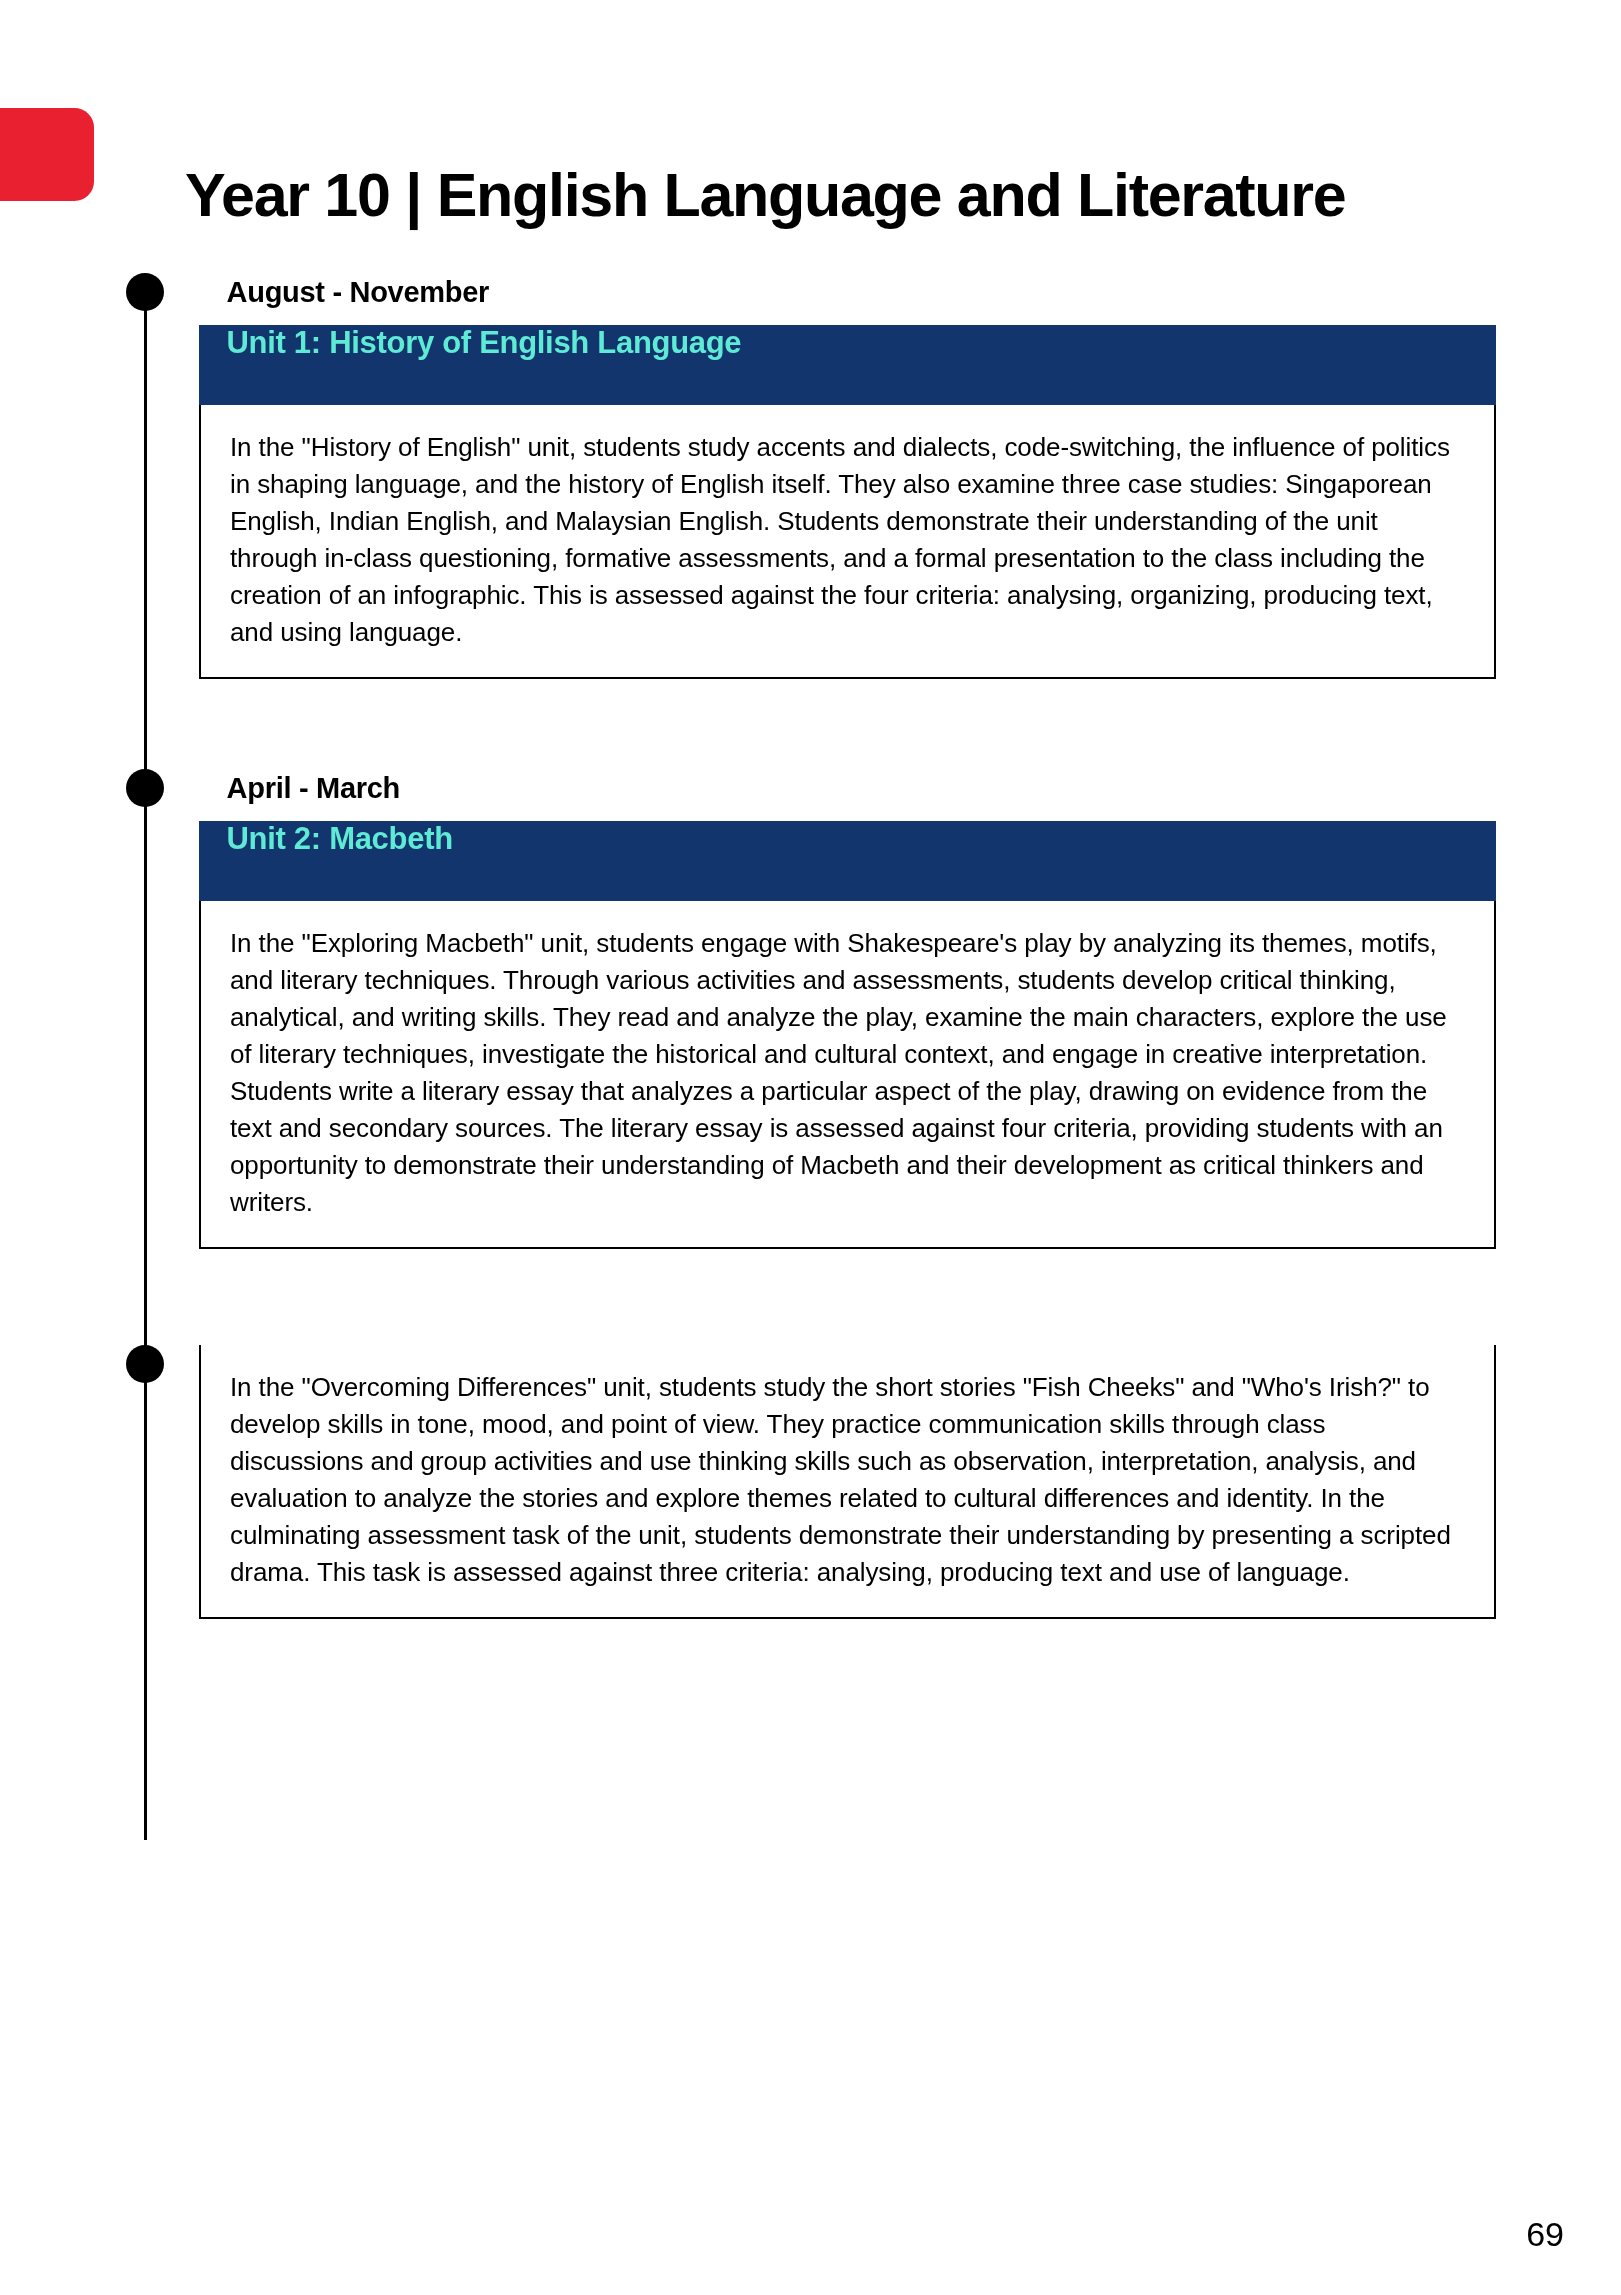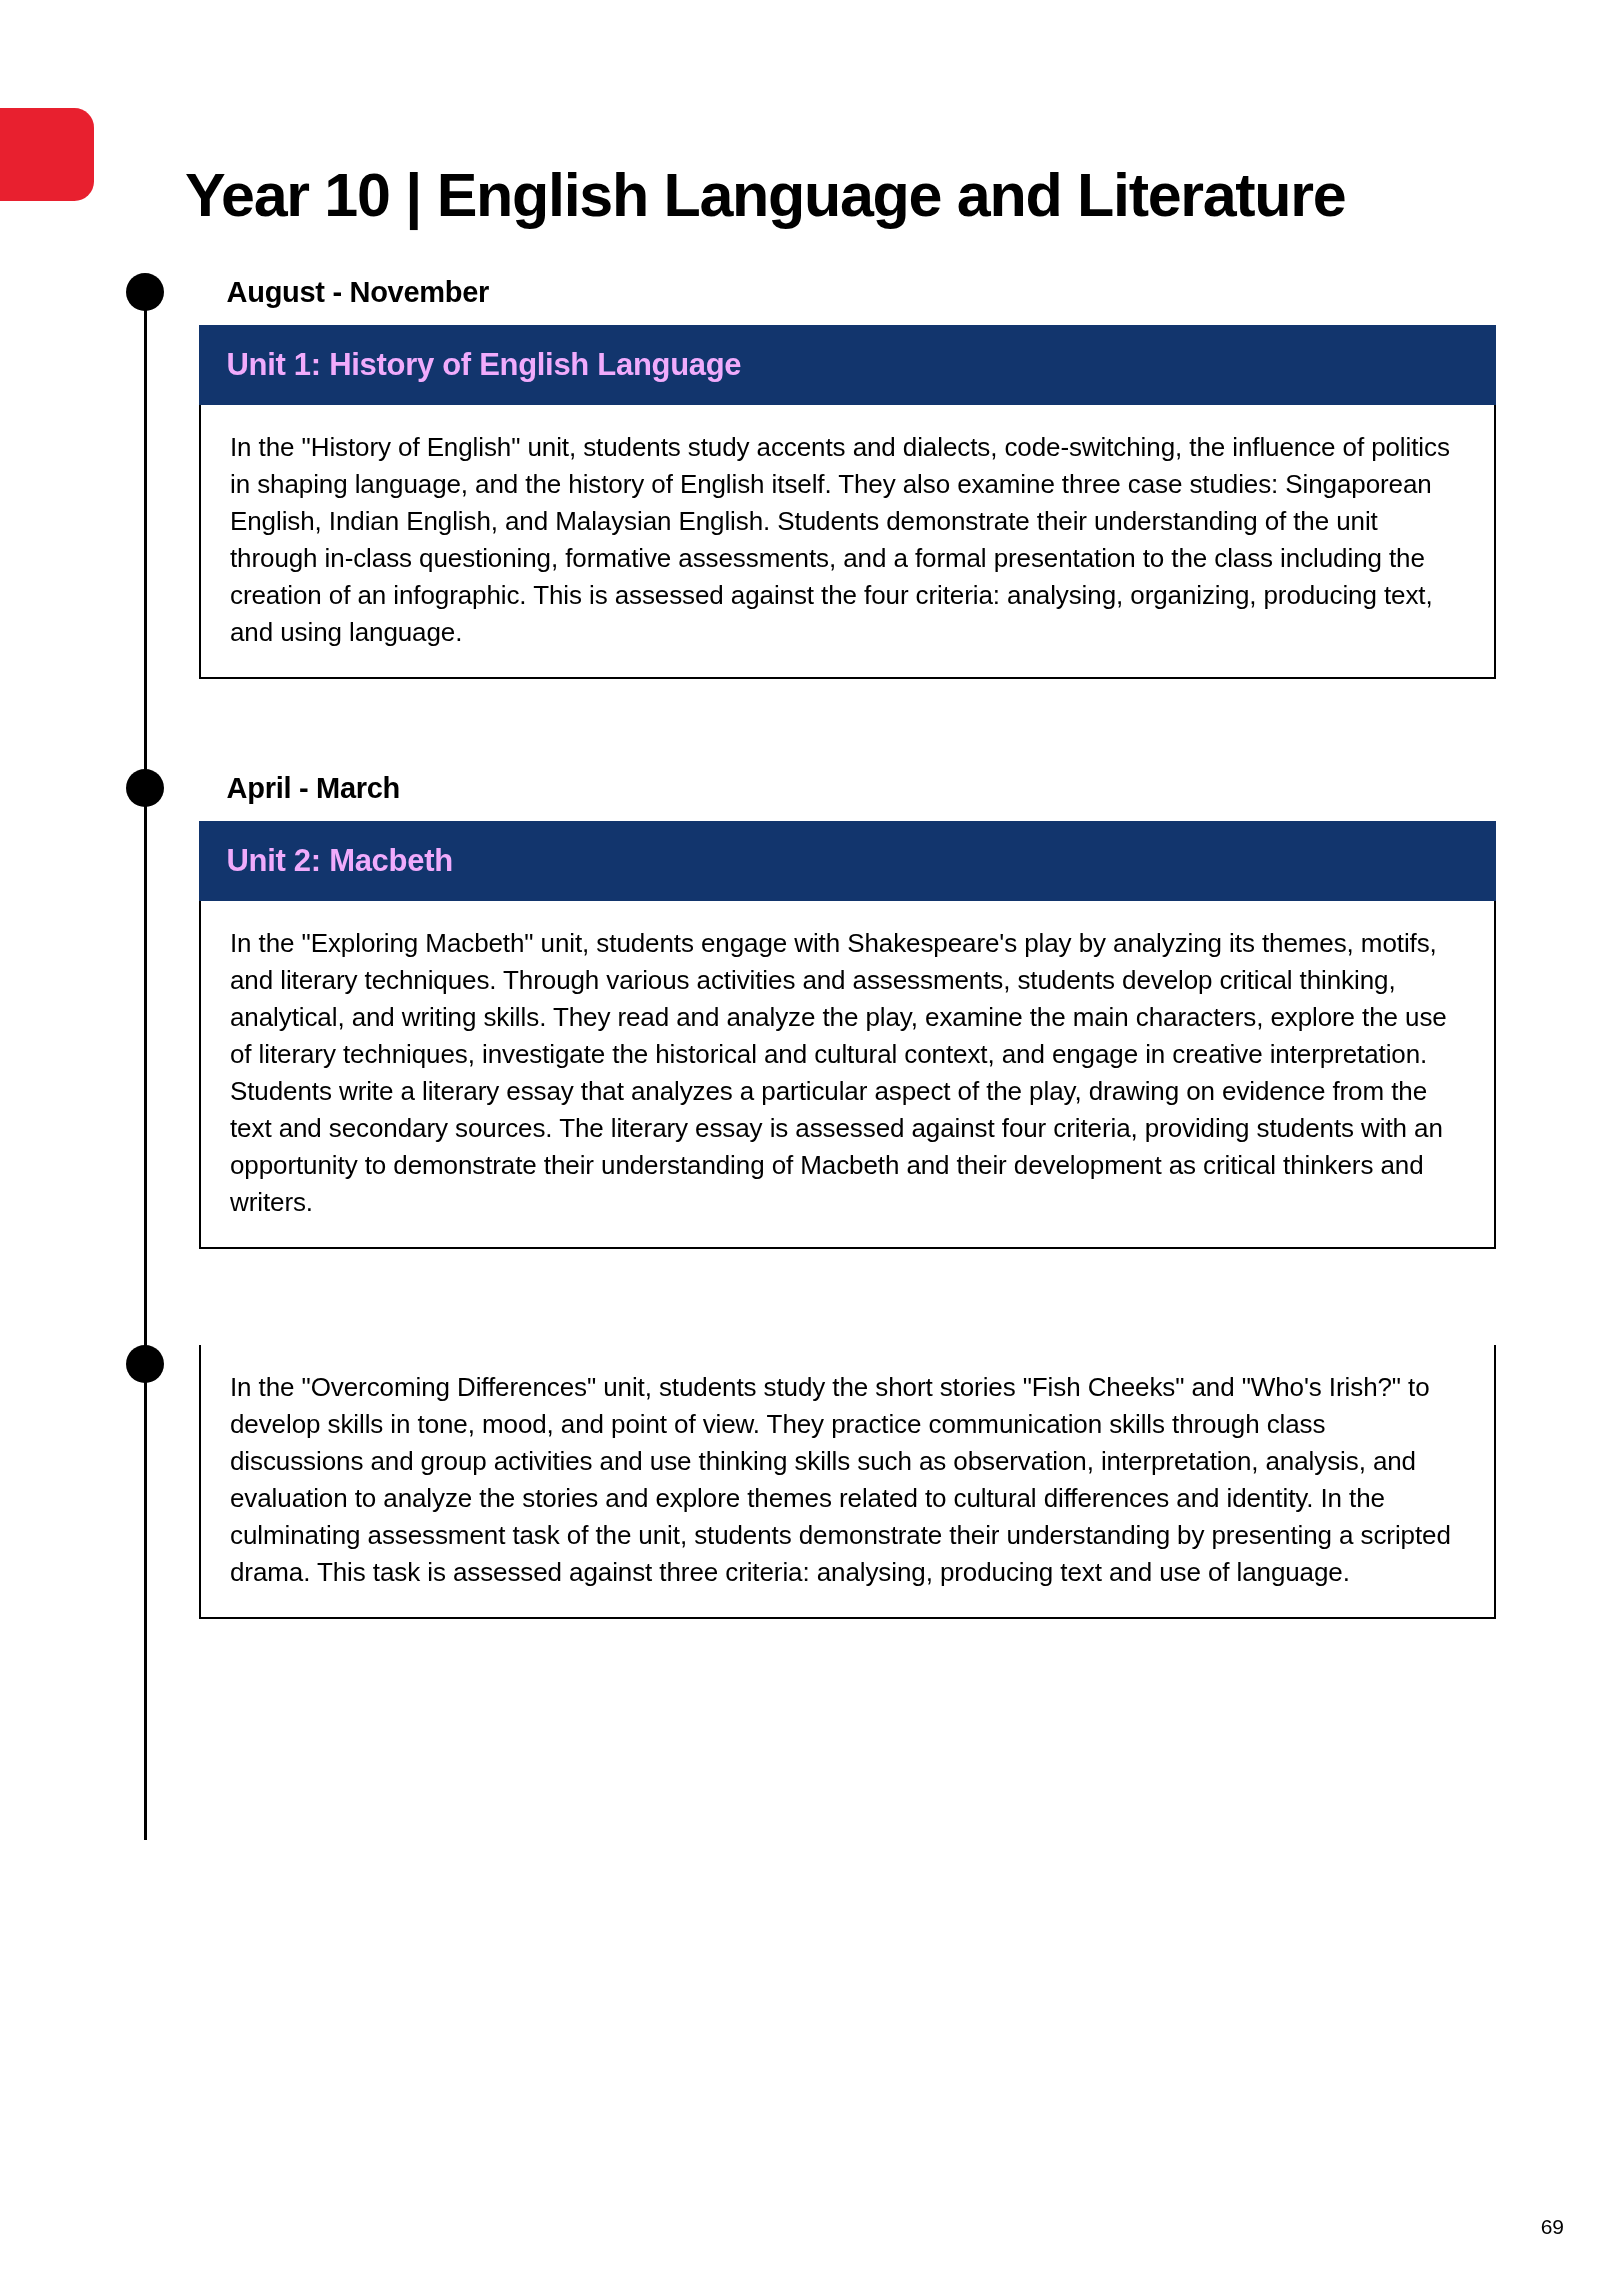--- a/index.html
+++ b/index.html
@@ -57,44 +57,44 @@
     padding-left: 2.6px;
     font-size: 29px;
     font-weight: bold;
     letter-spacing: -0.3px;
     margin-left: 25px;
   }
   .unit-bar {
     margin-top: 14.4px;
     height: 80px;
     display: flex;
-    align-items: center;
+    align-items: flex-start;
     padding-left: 27.5px;
     box-sizing: border-box;
-    color: #f0abfc;
+    color: #5eead4;
     font-size: 31px;
     font-weight: bold;
     letter-spacing: -0.3px;
   }
   .unit-body {
     border: 2px solid #000000;
     border-top: none;
     border-bottom-width: 2.6px;
     box-sizing: border-box;
     padding: 23.6px 29px 26px 29px;
     font-size: 26px;
     line-height: 37px;
     letter-spacing: -0.1px;
   }
   .page-number {
     position: absolute;
     left: 1518px; top: 2215px;
     width: 46px;
     text-align: right;
-    font-size: 21px;
+    font-size: 34px;
   }
 </style>
 </head>
 <body>
 
 <div class="page">
 
   <div class="red-tab" style="background: rgb(232, 32, 47);"></div>
 
   <h1 class="page-title">Year 10 | English Language and Literature</h1>

